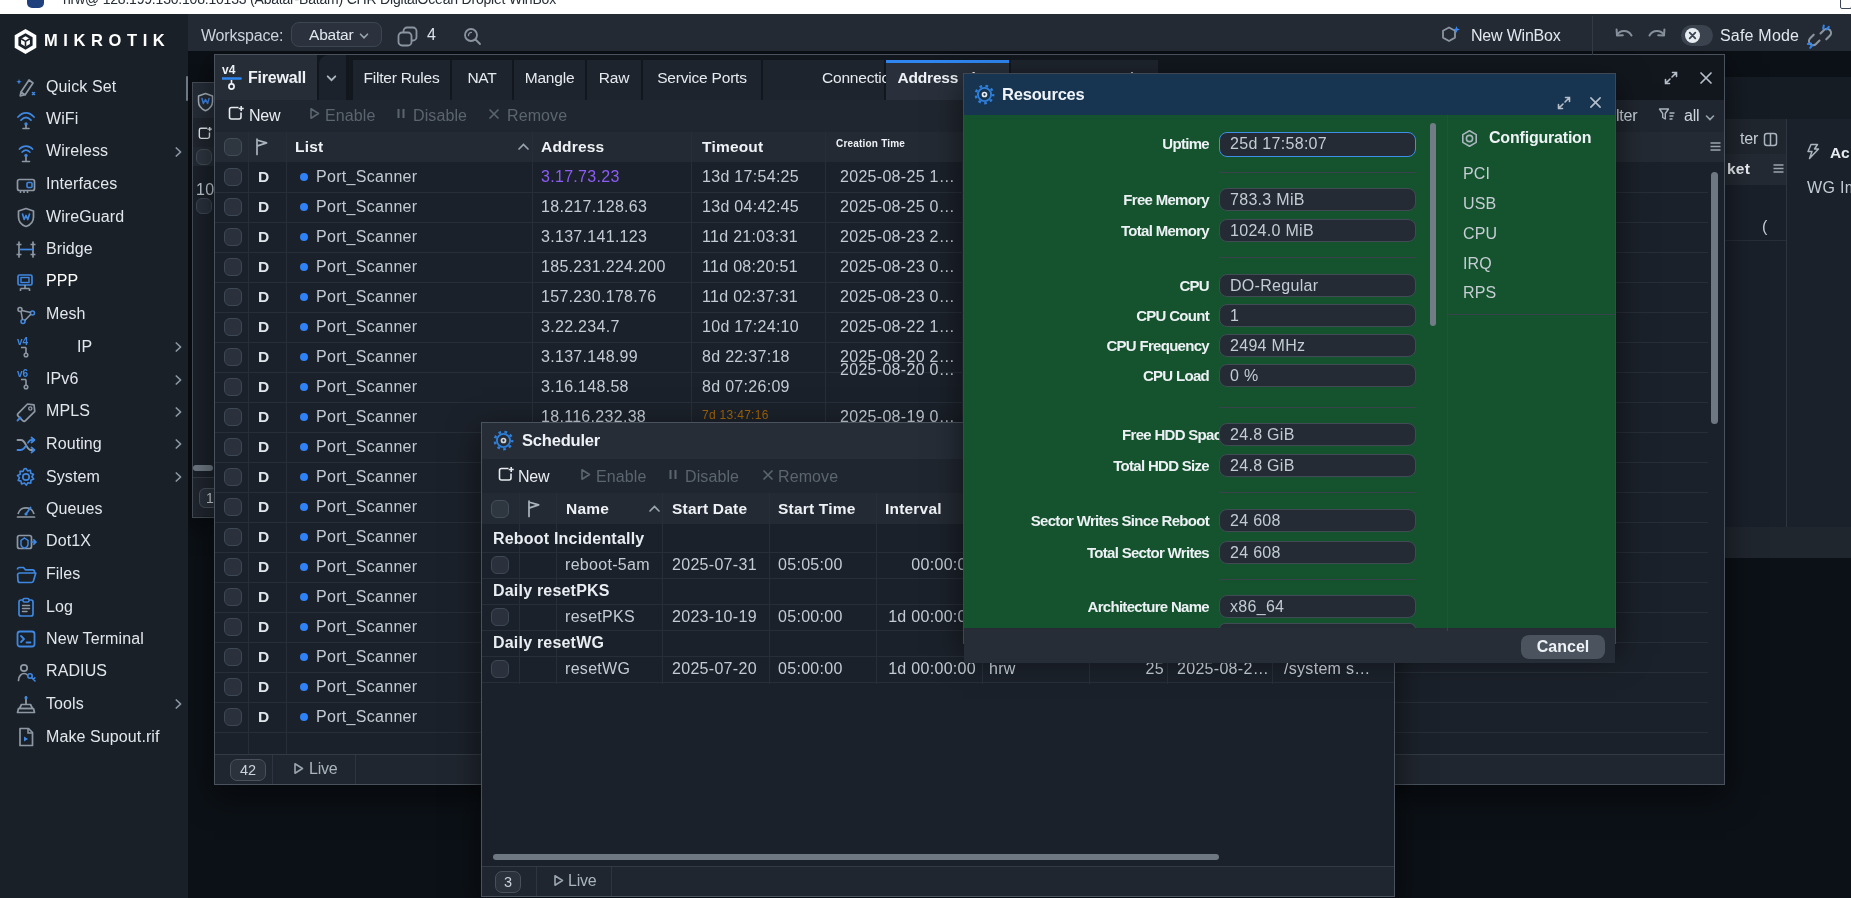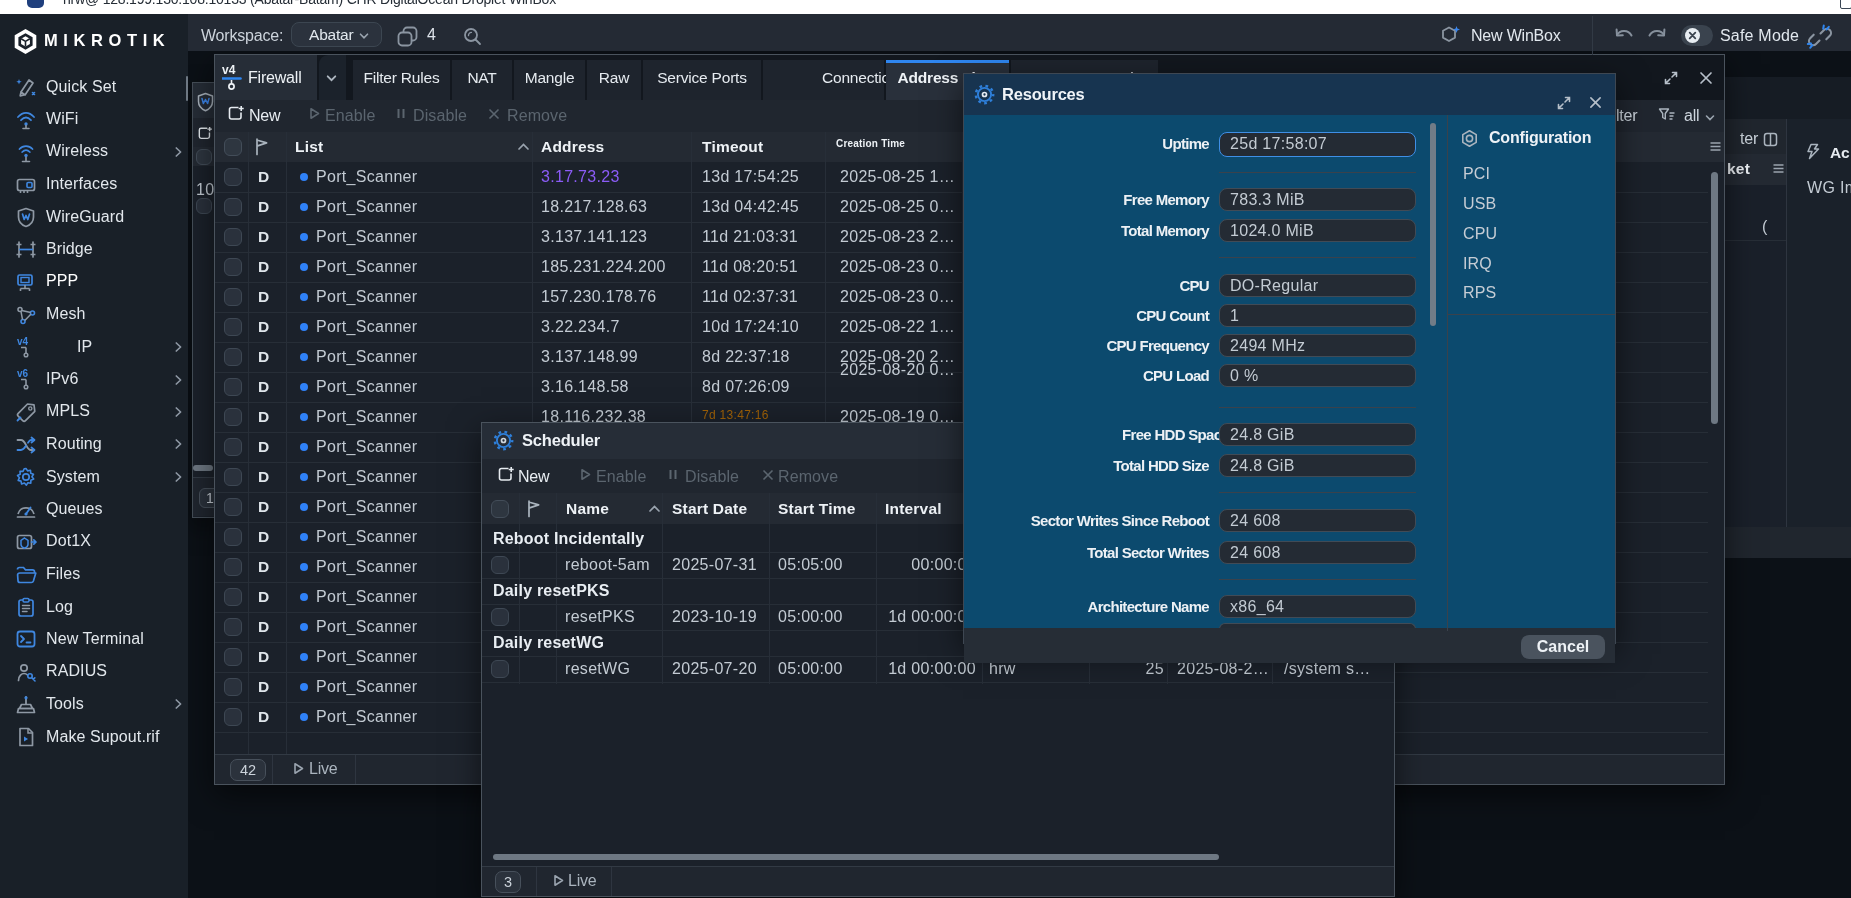--- a/index.html
+++ b/index.html
@@ -64,21 +64,21 @@
 <div id="fw" class="win" style="left:214px;top:54px;width:1511px;height:731px;background:#12171e;">
   <div class="abs" style="left:0;top:0;width:102px;height:45px;background:#262d37;"></div>
   <div class="abs" style="left:104px;top:0;width:27px;height:45px;background:#1b222b;border-radius:9px 0 0 0;"></div>
 
   <svg class="abs" style="left:7px;top:8px;" width="20" height="29" viewBox="0 0 20 29">
         <text x="0" y="11" font-size="12px" font-weight="700" fill="#eef2f6" font-family="Liberation Sans">v4</text>
         <path d="M0.5 15.5 L18.5 15.5" stroke="#2f86f0" stroke-width="2.6" stroke-linecap="round"></path>
         <path d="M9.5 17 L9.5 21" stroke="#eef2f6" stroke-width="1.6"></path>
         <circle cx="9.5" cy="23.5" r="2.6" fill="none" stroke="#eef2f6" stroke-width="1.7"></circle>
       </svg>
-  <div class="abs txt" style="left:33px;top:14px;font-size:16px;font-weight:400;color:#eef2f6;">Firewall</div>
+  <div class="abs txt" style="left:33px;top:14px;font-size:16px;font-weight:700;color:#eef2f6;">Firewall</div>
   <svg class="abs" style="left:110px;top:17px;" width="13" height="13" viewBox="0 0 12 12">
         <path d="M2.5 4 L6 7.6 L9.5 4" stroke="#aeb7c1" stroke-width="1.7" fill="none" stroke-linecap="round"></path>
       </svg>
   <div class="abs" style="left:138px;top:5px;width:97px;height:40px;background:#1e242d;"></div>
   <div class="abs" style="left:138px;top:14px;width:97px;text-align:center;font-size:15.5px;font-weight:500;color:#e6ebf0;letter-spacing:-0.2px;">Filter Rules</div>
   <div class="abs" style="left:237px;top:5px;width:60px;height:40px;background:#1e242d;"></div>
   <div class="abs" style="left:237px;top:14px;width:60px;text-align:center;font-size:15.5px;font-weight:500;color:#e6ebf0;letter-spacing:-0.2px;">NAT</div>
   <div class="abs" style="left:299px;top:5px;width:71px;height:40px;background:#1e242d;"></div>
   <div class="abs" style="left:299px;top:14px;width:71px;text-align:center;font-size:15.5px;font-weight:500;color:#e6ebf0;letter-spacing:-0.2px;">Mangle</div>
   <div class="abs" style="left:372px;top:5px;width:54px;height:40px;background:#1e242d;"></div>
@@ -396,21 +396,21 @@
   <div class="abs" style="left:0;top:443px;width:912px;height:30px;background:#20262f;border-top:1px solid #323a44;box-sizing:border-box;"></div>
   <div class="abs" style="left:13px;top:448px;width:26px;height:22px;border-radius:7px;background:#2b323c;border:1px solid #47505b;box-sizing:border-box;text-align:center;font-size:14.5px;color:#ccd3db;line-height:20px;">3</div>
   <div class="vsep" style="left:54px;top:444px;height:29px;"></div>
   <svg class="abs" style="left:70px;top:451px;" width="13" height="13" viewBox="0 0 13 13">
         <path d="M3 1.8 L10.5 6.5 L3 11.2 Z" fill="none" stroke="#9aa4af" stroke-width="1.6" stroke-linejoin="round"></path>
       </svg>
   <div class="abs txt" style="left:86px;top:449px;font-size:16px;color:#aab4be;">Live</div>
   <div class="vsep" style="left:129px;top:444px;height:29px;"></div>
 </div>
 
-<div id="res" class="win" style="left:963px;top:73px;width:653px;height:571px;background:#0c4a6e;border-color:#3e4752;">
+<div id="res" class="win" style="left:963px;top:73px;width:653px;height:571px;background:#14532d;border-color:#3e4752;">
   <div class="abs" style="left:0;top:0;width:651px;height:41px;background:#173450;"></div>
   <svg class="abs" style="left:9px;top:9px;" width="23" height="23" viewBox="0 0 23 23">
   <circle cx="11.5" cy="11.5" r="6.6" fill="none" stroke="#2e7fd9" stroke-width="1.9"></circle>
   <circle cx="11.5" cy="11.5" r="8.7" fill="none" stroke="#2e7fd9" stroke-width="2.4" stroke-dasharray="2.7 3.4" stroke-dashoffset="1"></circle>
   <circle cx="11.5" cy="11.5" r="2" fill="none" stroke="#e6ecf2" stroke-width="1.7"></circle>
       </svg>
   <div class="abs txt" style="left:38px;top:11px;font-size:16.5px;font-weight:700;color:#f0f4f8;">Resources</div>
   <svg class="abs" style="left:593px;top:22px;" width="14" height="14" viewBox="0 0 14 14">
         <path d="M8.5 1.5 L12.5 1.5 L12.5 5.5 M12.5 1.5 L8 6 M5.5 12.5 L1.5 12.5 L1.5 8.5 M1.5 12.5 L6 8" stroke="#b6bfc9" stroke-width="1.6" fill="none" stroke-linecap="round"></path>
       </svg>

